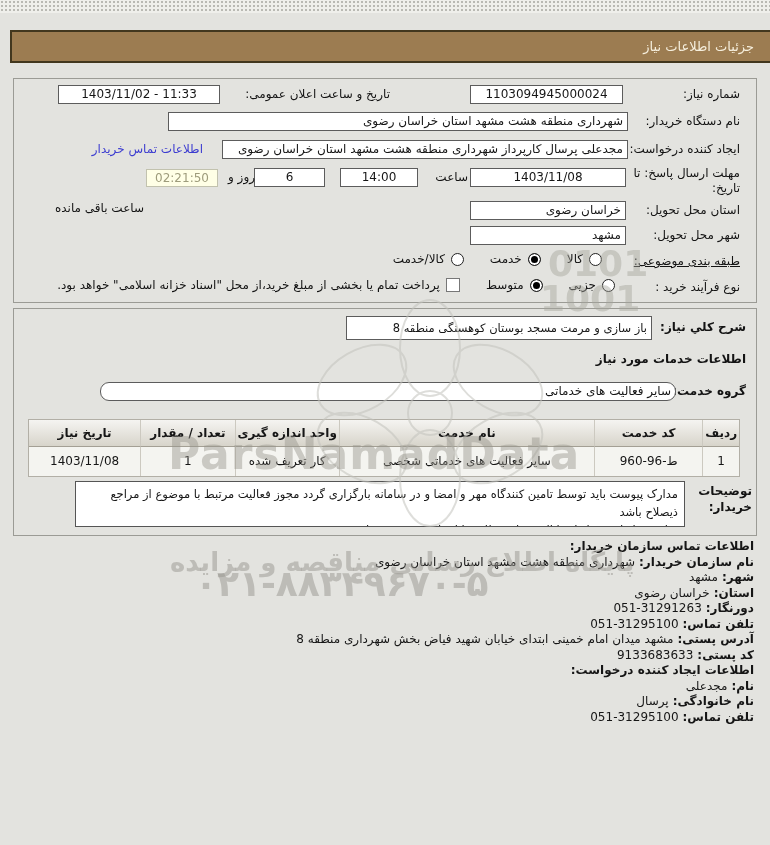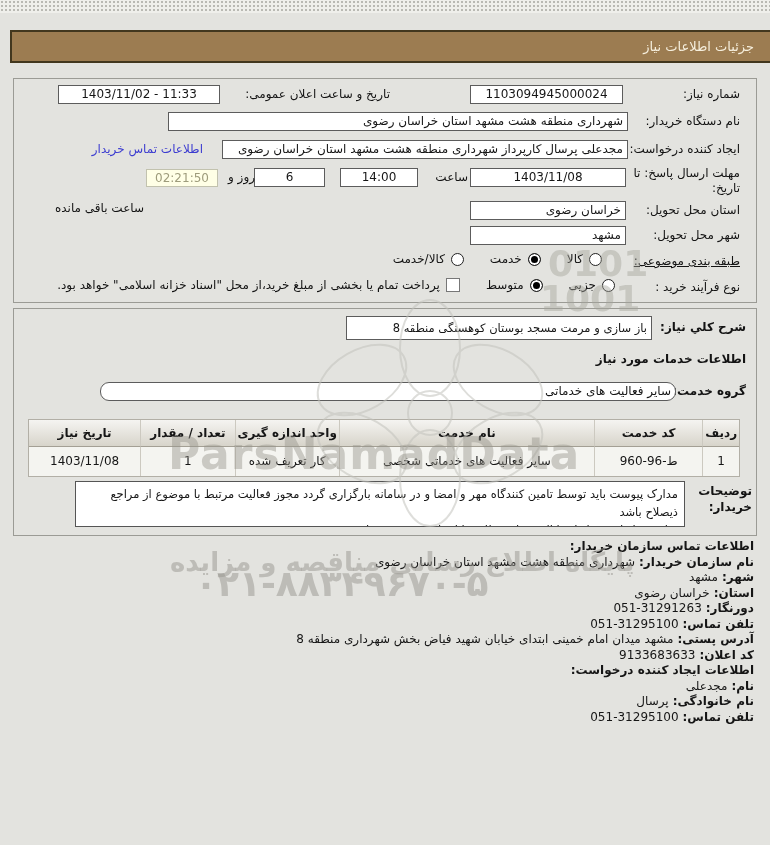--- a/index.html
+++ b/index.html
@@ -176,21 +176,21 @@
 </div>
 
 <div class="contact">
   <div><span class="cl-label">اطلاعات تماس سازمان خریدار:</span><span></span></div>
   <div><span class="cl-label">نام سازمان خریدار:</span><span>شهرداری منطقه هشت مشهد استان خراسان رضوی</span></div>
   <div><span class="cl-label">شهر:</span><span>مشهد</span></div>
   <div><span class="cl-label">استان:</span><span>خراسان رضوی</span></div>
   <div><span class="cl-label">دورنگار:</span><span>31291263-051</span></div>
   <div><span class="cl-label">تلفن تماس:</span><span>31295100-051</span></div>
   <div><span class="cl-label">آدرس پستی:</span><span>مشهد میدان امام خمینی ابتدای خیابان شهید فیاض بخش شهرداری منطقه 8</span></div>
-  <div><span class="cl-label">کد اعلان:</span><span>9133683633</span></div>
+  <div><span class="cl-label">کد پستی:</span><span>9133683633</span></div>
   <div><span class="cl-label">اطلاعات ایجاد کننده درخواست:</span><span></span></div>
   <div><span class="cl-label">نام:</span><span>مجدعلی</span></div>
   <div><span class="cl-label">نام خانوادگی:</span><span>پرسال</span></div>
   <div><span class="cl-label">تلفن تماس:</span><span>31295100-051</span></div>
 </div>
 
 <svg class="wm wm-flower" width="280" height="250" viewBox="0 0 280 250">
   <g fill="none" stroke="#c3c3bd" stroke-width="2" opacity="0.55">
     <circle cx="140" cy="125" r="22"></circle>
     <ellipse cx="140" cy="60" rx="30" ry="48"></ellipse>

